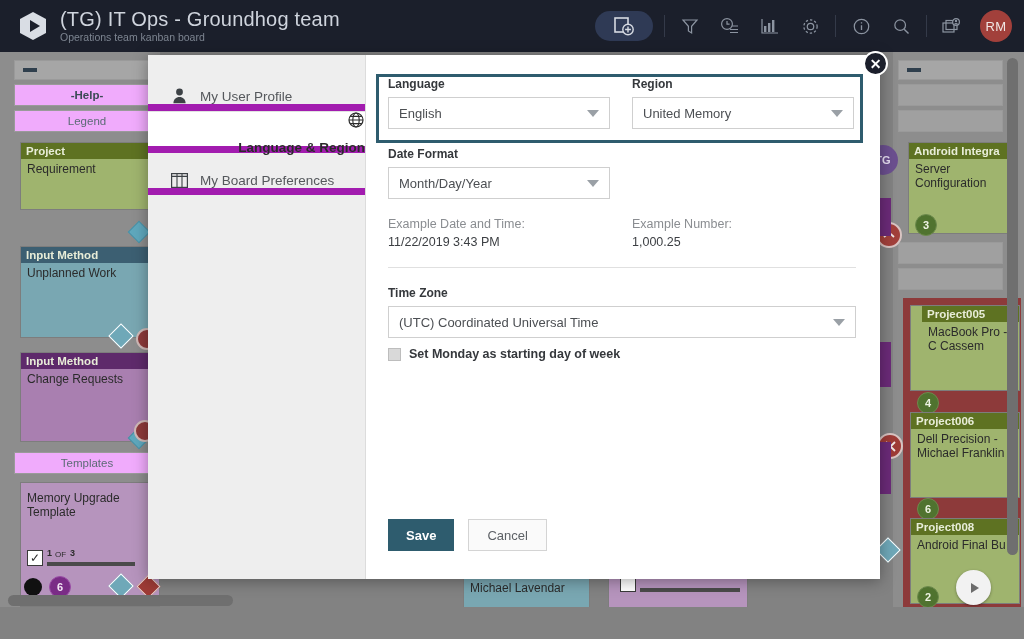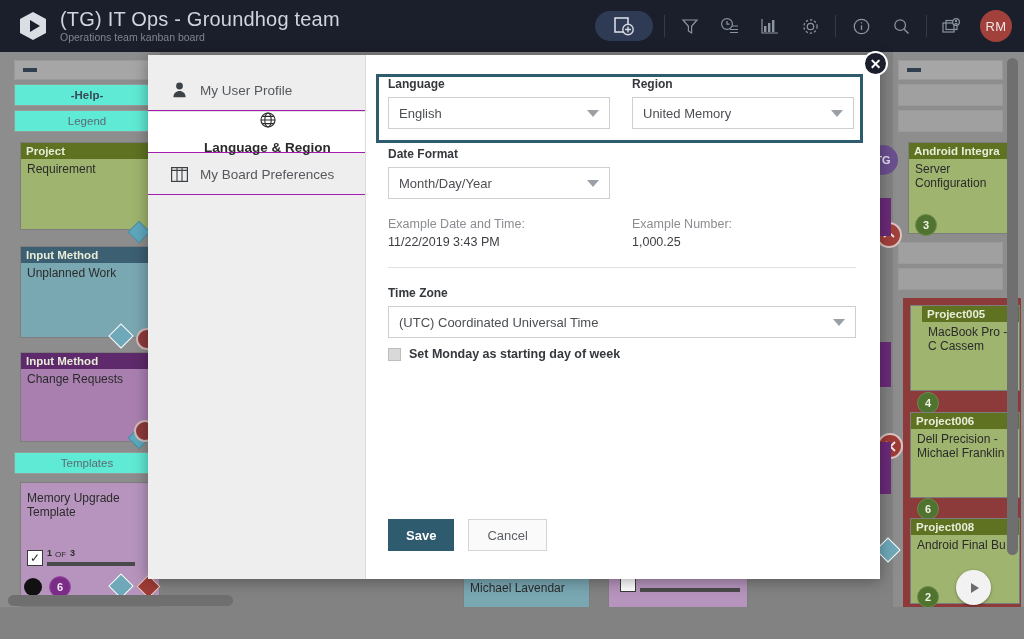--- a/index.html
+++ b/index.html
@@ -45,21 +45,21 @@
 
   
   .board {
     position: absolute; left: 0; top: 52px; width: 1024px; height: 587px;
     background: #828282; overflow: hidden;
   }
   .lane-left { position: absolute; left: 0; top: 0; width: 160px; height: 575px; background: #8d8d8d; }
   .lane-right { position: absolute; left: 893px; top: 0; width: 131px; height: 575px; background: #8d8d8d; }
 
   .hdr-cell {
-    background: #5eead4; border: 1px solid #9a9a9a; color: #3a4a55;
+    background: #f0abfc; border: 1px solid #9a9a9a; color: #3a4a55;
     font-size: 11.5px; display: flex; align-items: center; justify-content: center;
     font-weight: bold;
   }
   .hdr-cell.plain { font-weight: normal; color: #5c6b76; }
   .collapse-bar {
     background: #a6a6a6; border: 1px solid #9a9a9a; display: flex;
     align-items: center; padding-left: 8px;
   }
   .collapse-dash { width: 14px; height: 4px; background: #2f3f4d; }
 
@@ -143,23 +143,23 @@
     position: absolute; left: 863px; top: 51px; width: 25px; height: 25px;
     border-radius: 50%; background: #1b1f2b; display: flex;
     align-items: center; justify-content: center; border: 2px solid #fff;
     color: #fff; font-size: 14px; font-weight: bold; z-index: 10;
   }
   .modal-nav {
     width: 218px; background: #eeeeee; border-right: 1px solid #dcdcdc;
     padding-top: 14px;
   }
   .nav-item {
-    display: flex; align-items: center; height: 42px; padding-left: 22px;
+    display: flex; align-items: flex-end; height: 42px; padding-left: 22px;
     font-size: 13.5px; color: #55585c; gap: 12px;
-    border-bottom: 1px solid #a21caf; border-top: 1px solid transparent;
+    border-bottom: 7px solid #a21caf; border-top: 1px solid transparent;
   }
   .nav-item.active {
     background: #ffffff; color: #2b2b2b; font-weight: bold;
     border-top: 1px solid #e2e2e2;
     flex-direction: column;
   }
   .nav-ico { width: 18px; display: flex; align-items: center; justify-content: center; color: #3d4246; }
 
   .modal-main { flex: 1; position: relative; padding: 22px 24px 0 22px; }
 
@@ -282,21 +282,21 @@
 
   <div class="board">
 
     <div class="lane-left">
       <div class="collapse-bar" style="position:absolute;left:14px;top:8px;width:146px;height:20px;">
         <div class="collapse-dash"></div>
       </div>
       <div class="hdr-cell" style="position:absolute;left:14px;top:32px;width:146px;height:22px;">-Help-</div>
       <div class="hdr-cell plain" style="position:absolute;left:14px;top:58px;width:146px;height:22px;">Legend</div>
 
-      <div class="card c-green" style="left:20px;top:90px;width:140px;height:88px;">
+      <div class="card c-green" style="left:20px;top:90px;width:140px;height:68px;">
         <div class="card-head">Project</div>
         <div class="card-body">Requirement</div>
       </div>
       <div class="chip-arrow" style="left:131px;top:172px;"></div>
 
       <div class="card c-teal" style="left:20px;top:194px;width:140px;height:92px;">
         <div class="card-head">Input Method</div>
         <div class="card-body">Unplanned Work</div>
       </div>
       <div class="tag-diamond" style="left:112px;top:275px;"></div>

